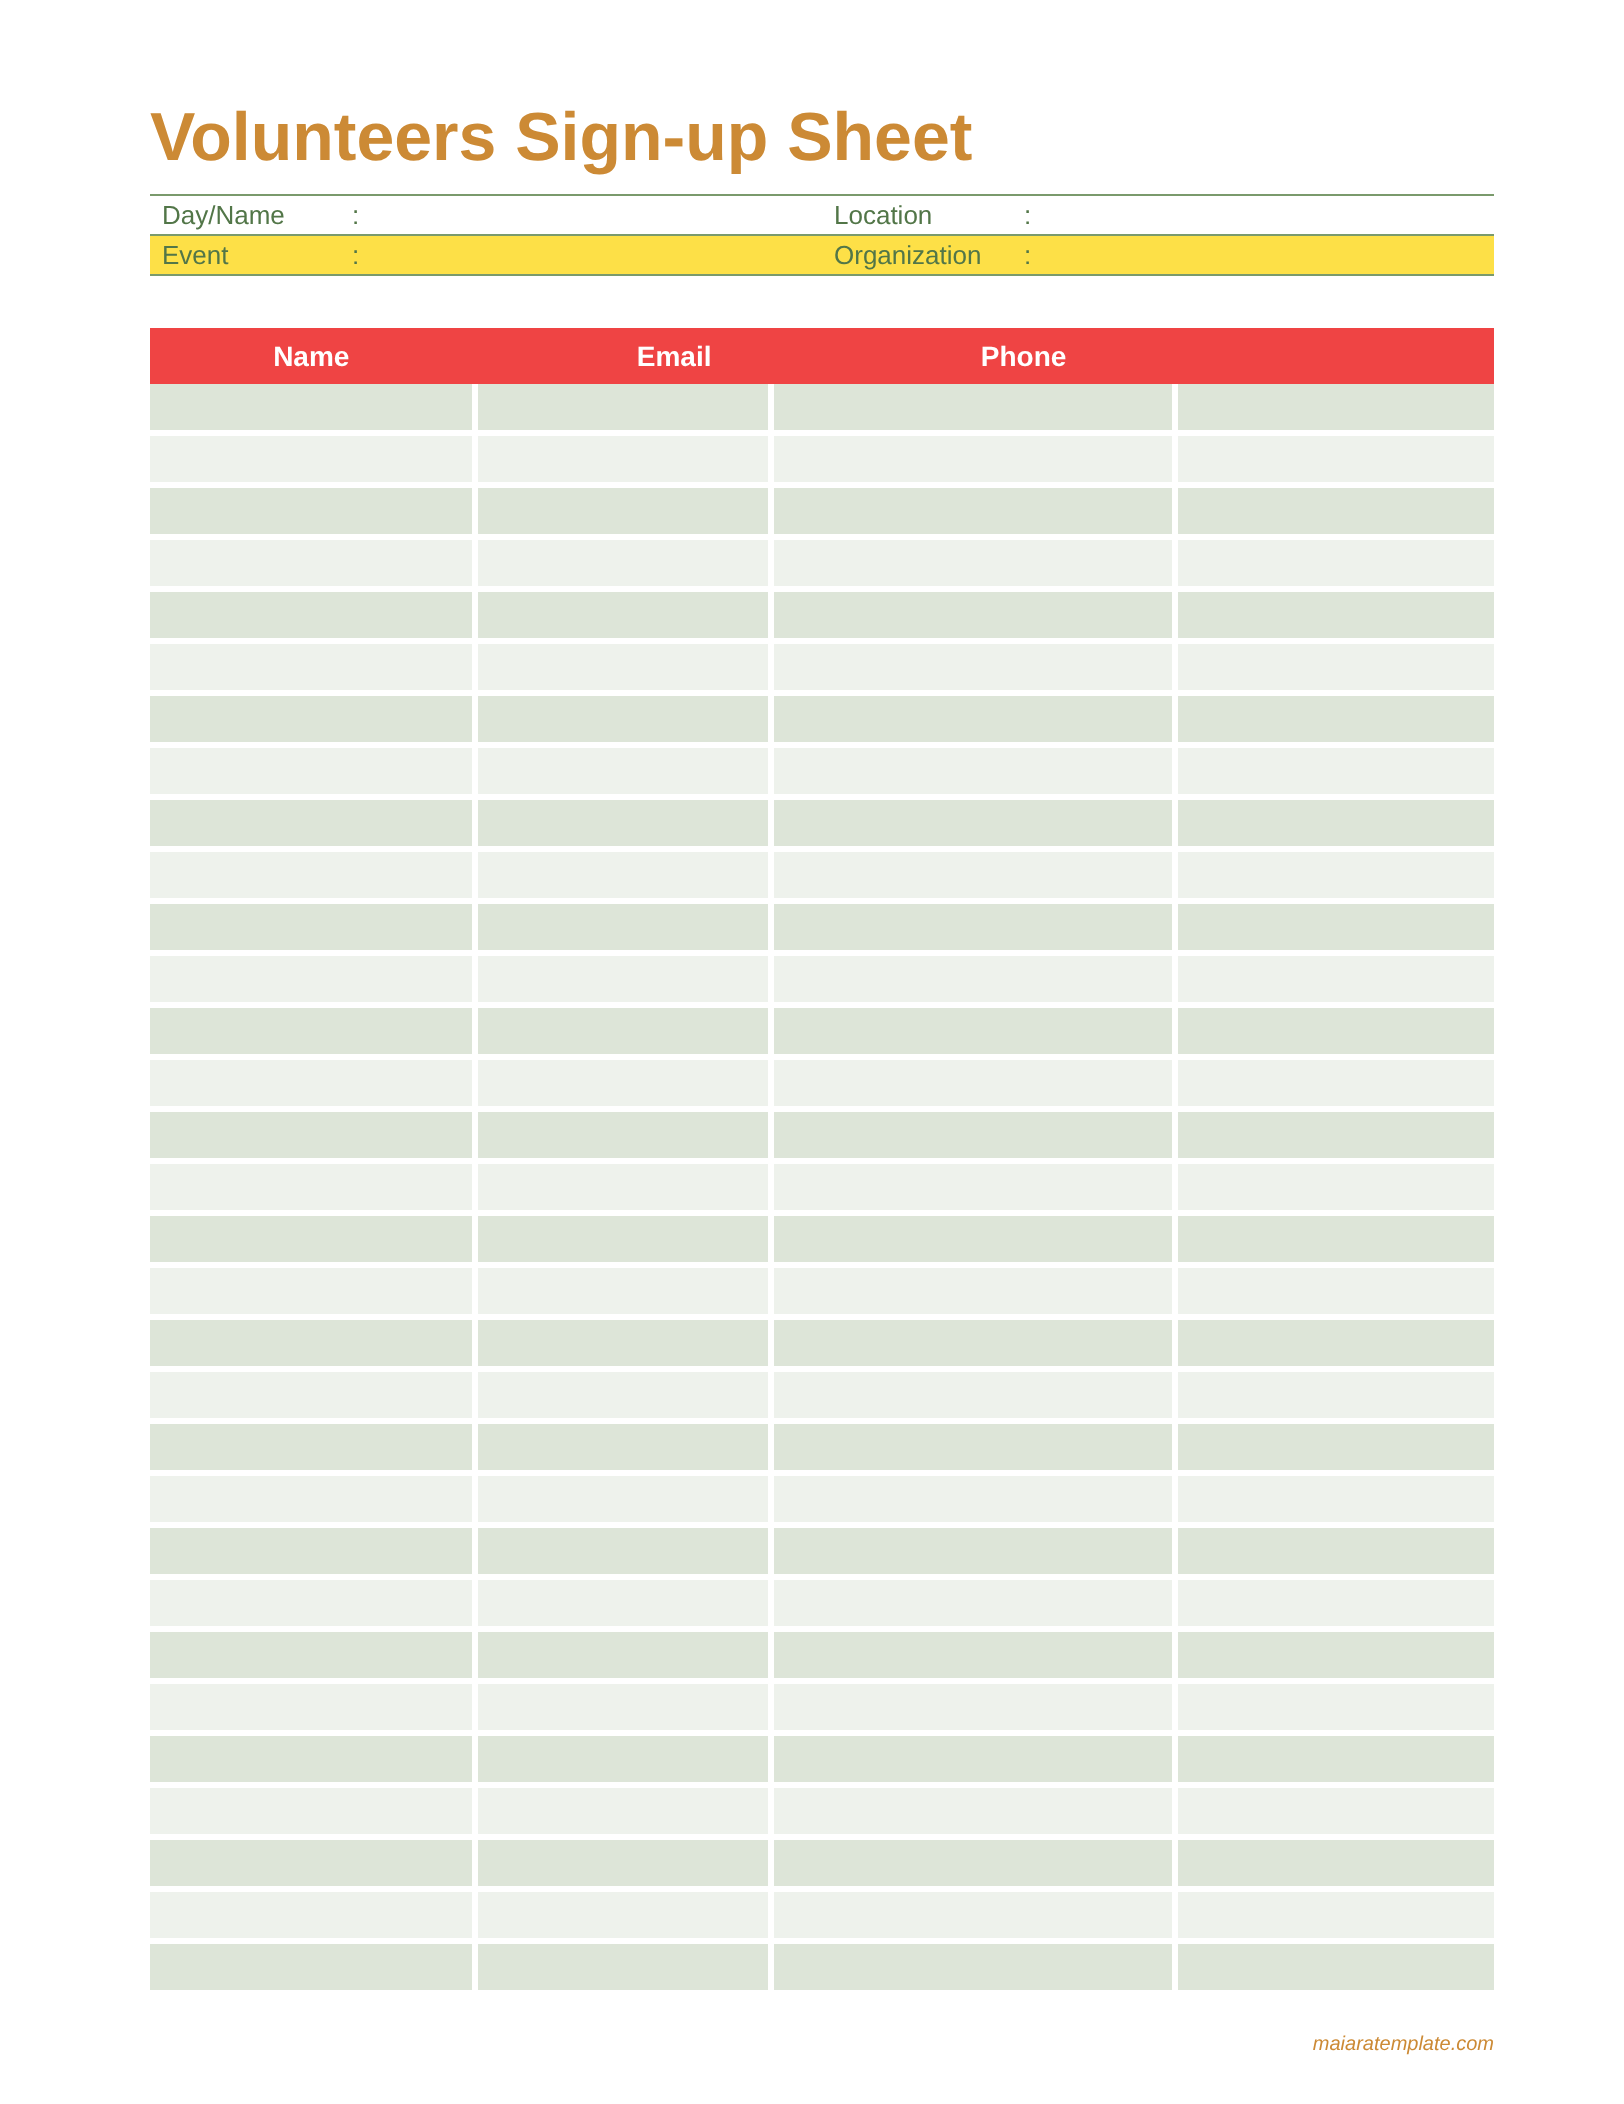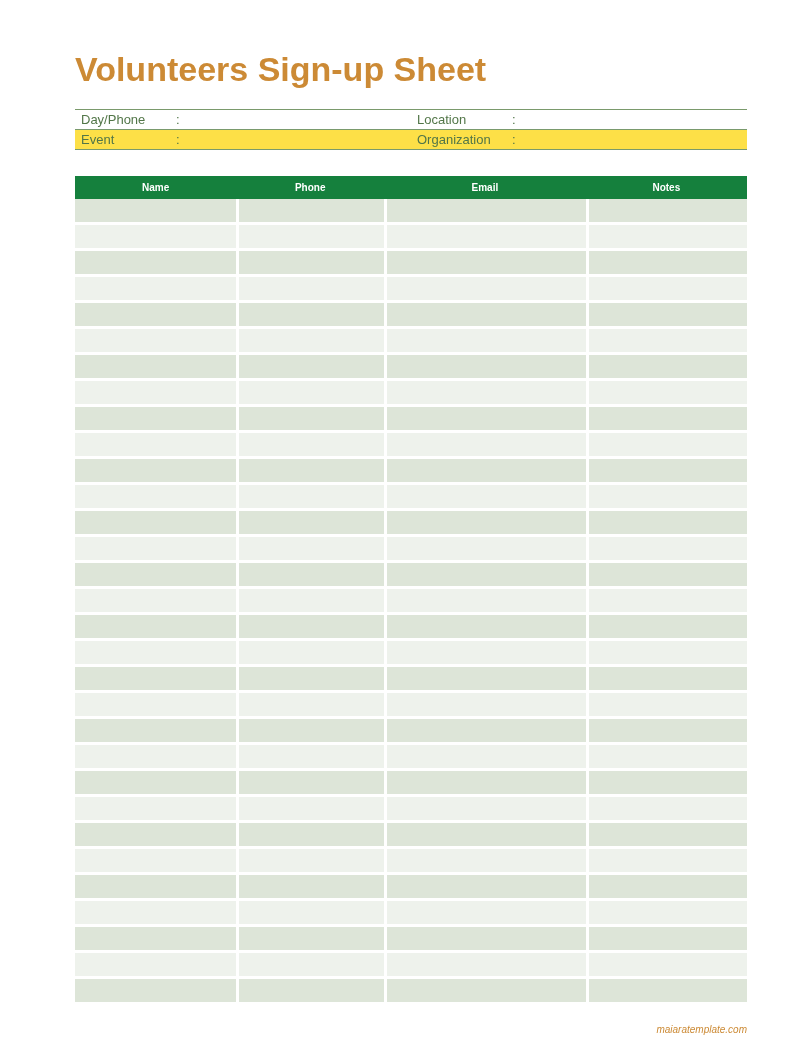--- a/index.html
+++ b/index.html
@@ -11,21 +11,21 @@
       font-family: Arial, sans-serif;
       background: #ffffff;
       width: 812px;
       height: 1052px;
       padding: 50px 65px 30px 75px;
     }
     .title {
       font-size: 34px;
       font-weight: bold;
       color: #cc8a35;
-      margin-bottom: 20px;
+      margin-bottom: 8px;
     }
     .info-section {
       width: 100%;
     }
     .info-row {
       display: flex;
       width: 100%;
       border-top: 1px solid #7a9a6c;
     }
     .info-row:last-child {
@@ -44,24 +44,24 @@
     }
     .info-colon {
       color: #527648;
       font-size: 13px;
     }
     .table-container {
       margin-top: 26px;
     }
     .table-header {
       display: flex;
-      background: #15803d;
+      background: #ef4444;
       color: #ffffff;
       font-weight: bold;
-      font-size: 10px;
+      font-size: 14px;
     }
     .th {
       text-align: center;
       padding: 6px 4px;
     }
     .col-name { width: 24%; }
     .col-phone { width: 22%; }
     .col-email { width: 30%; }
     .col-notes { width: 24%; }
     .table-body .tr {
@@ -92,21 +92,21 @@
     }
   </style>
 </head>
 <body>
 
 <div class="title">Volunteers Sign-up Sheet</div>
 
 <div class="info-section">
   <div class="info-row">
     <div class="info-cell">
-      <span class="info-label">Day/Phone</span>
+      <span class="info-label">Day/Name</span>
       <span class="info-colon">:</span>
     </div>
     <div class="info-cell">
       <span class="info-label">Location</span>
       <span class="info-colon">:</span>
     </div>
   </div>
   <div class="info-row">
     <div class="info-cell">
       <span class="info-label">Event</span>
@@ -115,23 +115,22 @@
     <div class="info-cell">
       <span class="info-label">Organization</span>
       <span class="info-colon">:</span>
     </div>
   </div>
 </div>
 
 <div class="table-container">
   <div class="table-header">
     <div class="th col-name">Name</div>
+    <div class="th col-email">Email</div>
     <div class="th col-phone">Phone</div>
-    <div class="th col-email">Email</div>
-    <div class="th col-notes">Notes</div>
   </div>
   <div class="table-body" id="table-body">
       <div class="tr even">
         <div class="td col-name"></div>
         <div class="td col-phone"></div>
         <div class="td col-email"></div>
         <div class="td col-notes"></div>
       </div>
       <div class="tr odd">
         <div class="td col-name"></div>

